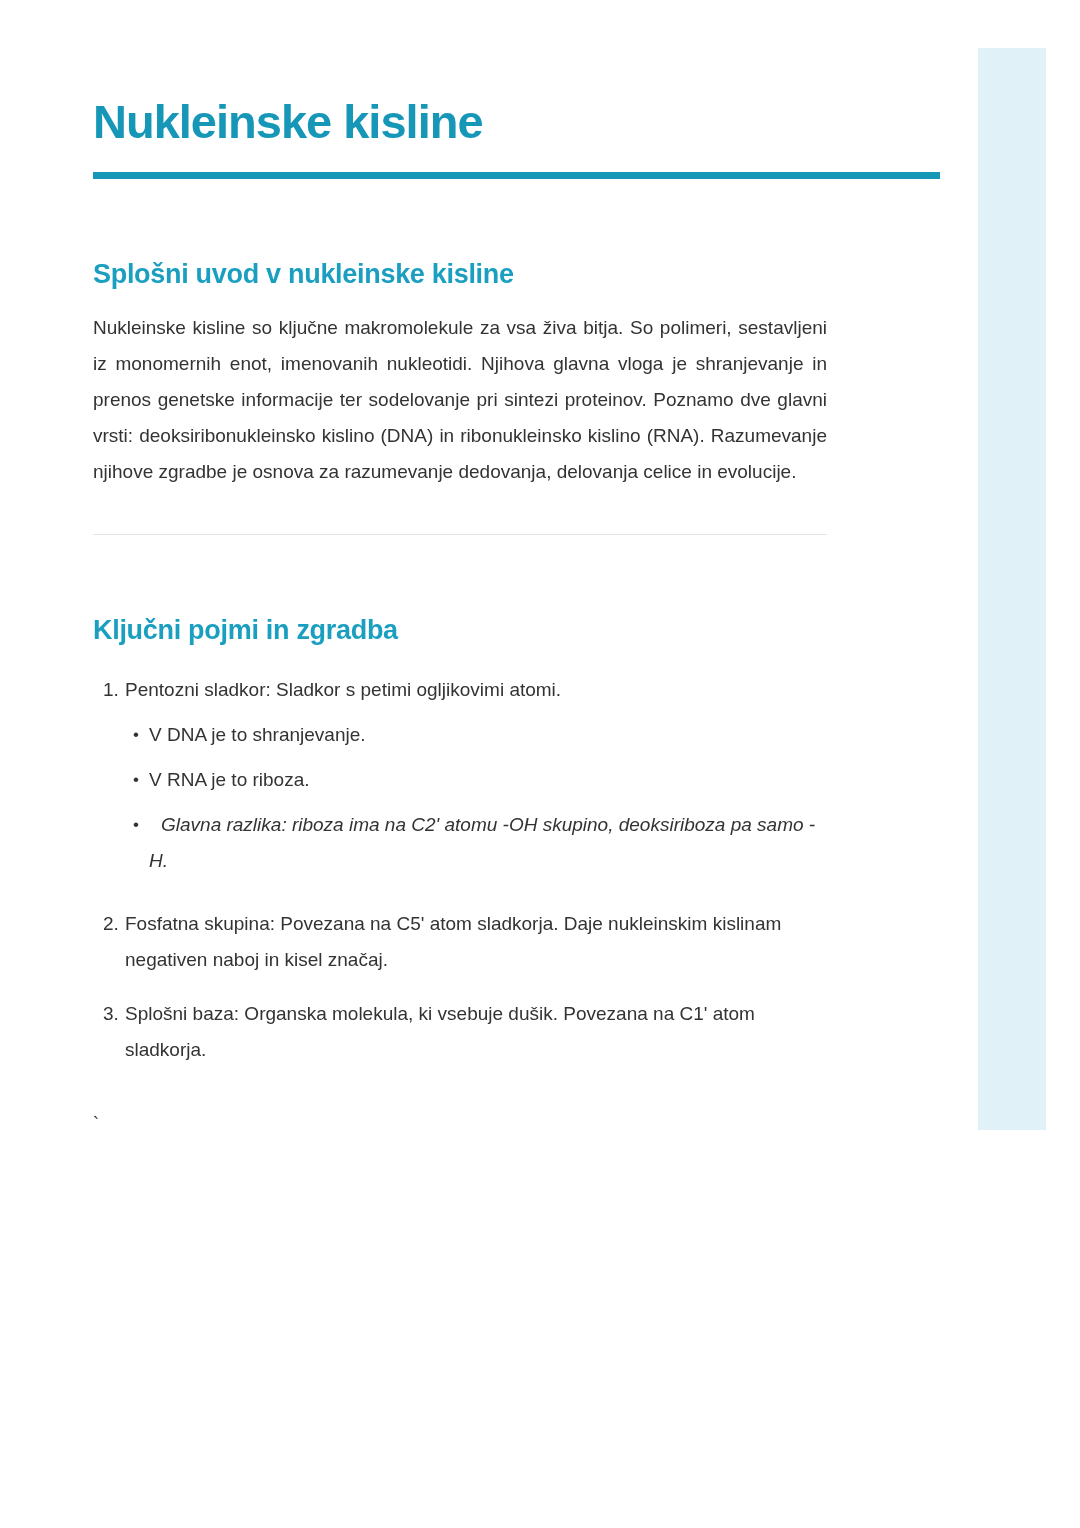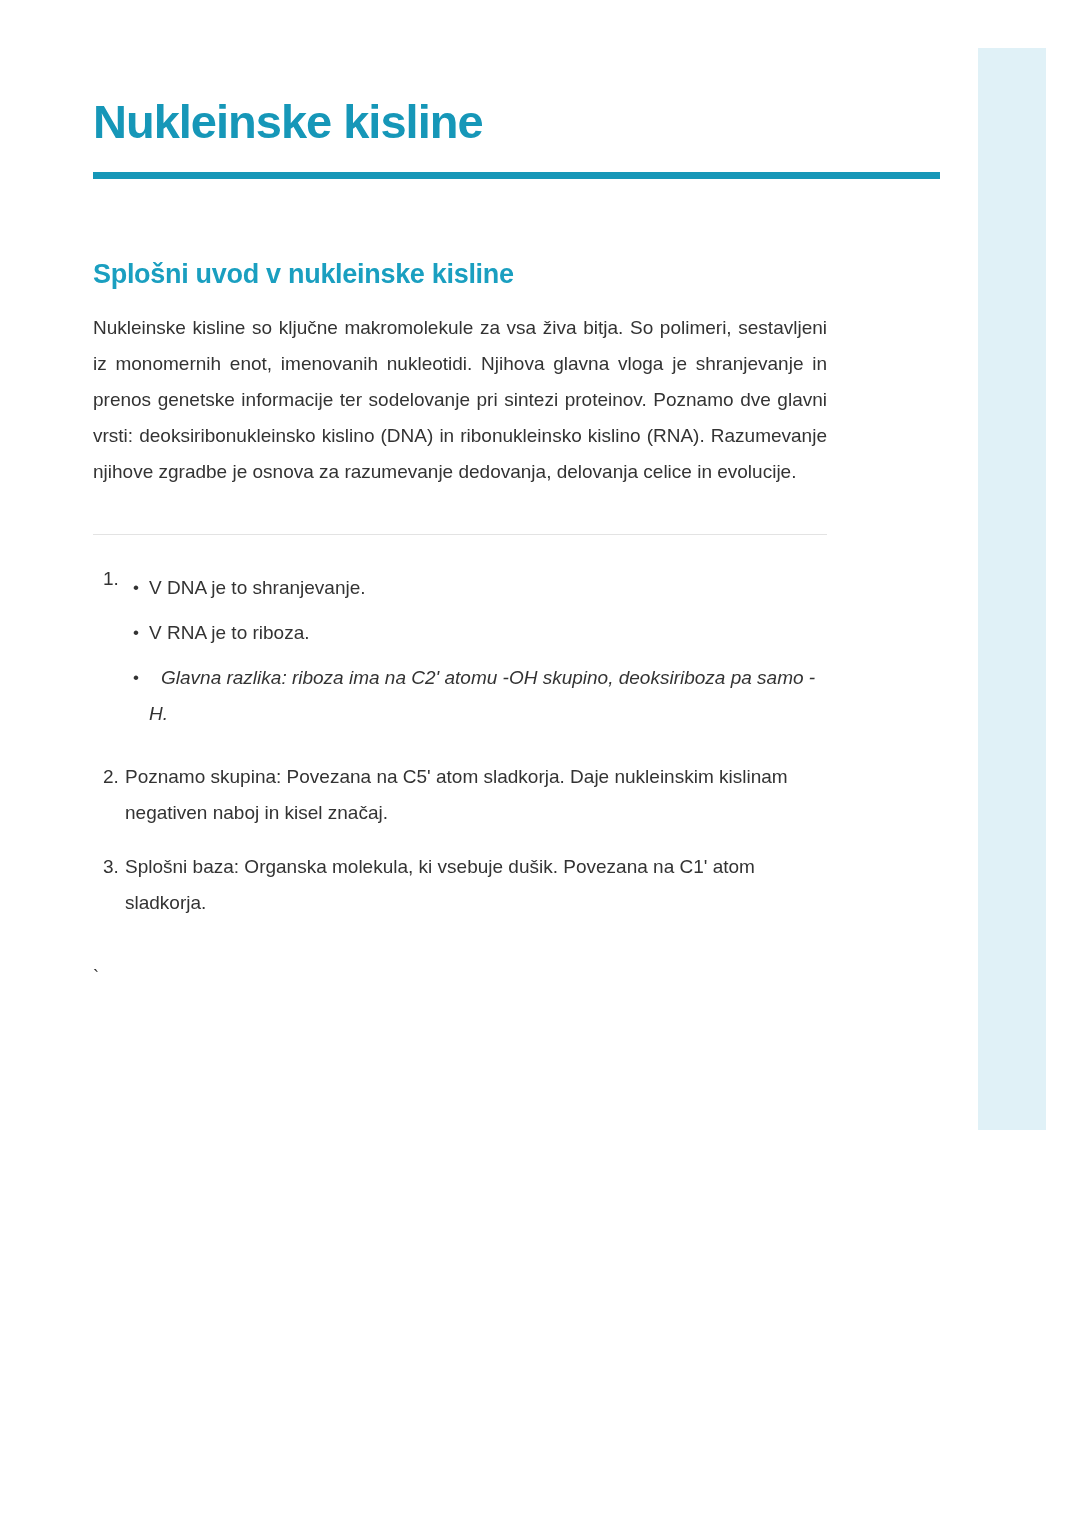--- a/index.html
+++ b/index.html
@@ -150,47 +150,49 @@
   <div class="content">
 
     <h1 class="doc-title">Nukleinske kisline</h1>
     <div class="title-rule"></div>
 
     <h2 class="section-title">Splošni uvod v nukleinske kisline</h2>
     <p class="body-par"><span>Nukleinske kisline so ključne makromolekule za vsa živa bitja. So polimeri, sestavljeni iz monomernih enot, imenovanih </span><span data-run-b="1">nukleotidi</span><span>. Njihova glavna vloga je shranjevanje in prenos genetske informacije ter sodelovanje pri sintezi proteinov. Poznamo dve glavni vrsti: </span><span data-run-b="1">deoksiribonukleinsko kislino (DNA)</span><span> in </span><span data-run-b="1">ribonukleinsko kislino (RNA)</span><span>. Razumevanje njihove zgradbe je osnova za razumevanje dedovanja, delovanja celice in evolucije.</span></p>
 
     <div class="divider"></div>
 
+    <h2 class="section-title">Ključni pojmi in zgradba</h2>
 
     <div class="list">
 
       <div class="list-item">
         <span class="li-marker">1.</span>
         <div class="li-body">
+          <div class="li-text"><span data-run-b="1">Pentozni sladkor:</span><span> Sladkor s petimi ogljikovimi atomi.</span></div>
           <div class="bullets">
             <div class="bullet-row">
               <span class="bullet-dot">•</span>
               <div class="bullet-text"><span>V DNA je to </span><span data-run-b="1">shranjevanje</span><span>.</span></div>
             </div>
             <div class="bullet-row">
               <span class="bullet-dot">•</span>
               <div class="bullet-text"><span>V RNA je to </span><span data-run-b="1">riboza</span><span>.</span></div>
             </div>
             <div class="bullet-row">
               <span class="bullet-dot">•</span>
               <div class="bullet-text"><span data-run-i="1">Glavna razlika: riboza ima na C2' atomu -OH skupino, deoksiriboza pa samo -H.</span></div>
             </div>
           </div>
         </div>
       </div>
 
       <div class="list-item">
         <span class="li-marker">2.</span>
         <div class="li-body">
-          <div class="li-text"><span data-run-b="1">Poznamo skupina:</span><span> Povezana na C5' atom sladkorja. Daje nukleinskim kislinam negativen naboj in kisel značaj.</span></div>
+          <div class="li-text"><span data-run-b="1">Fosfatna skupina:</span><span> Povezana na C5' atom sladkorja. Daje nukleinskim kislinam negativen naboj in kisel značaj.</span></div>
         </div>
       </div>
 
       <div class="list-item">
         <span class="li-marker">3.</span>
         <div class="li-body">
           <div class="li-text"><span data-run-b="1">Splošni baza:</span><span> Organska molekula, ki vsebuje dušik. Povezana na C1' atom sladkorja.</span></div>
         </div>
       </div>
 

